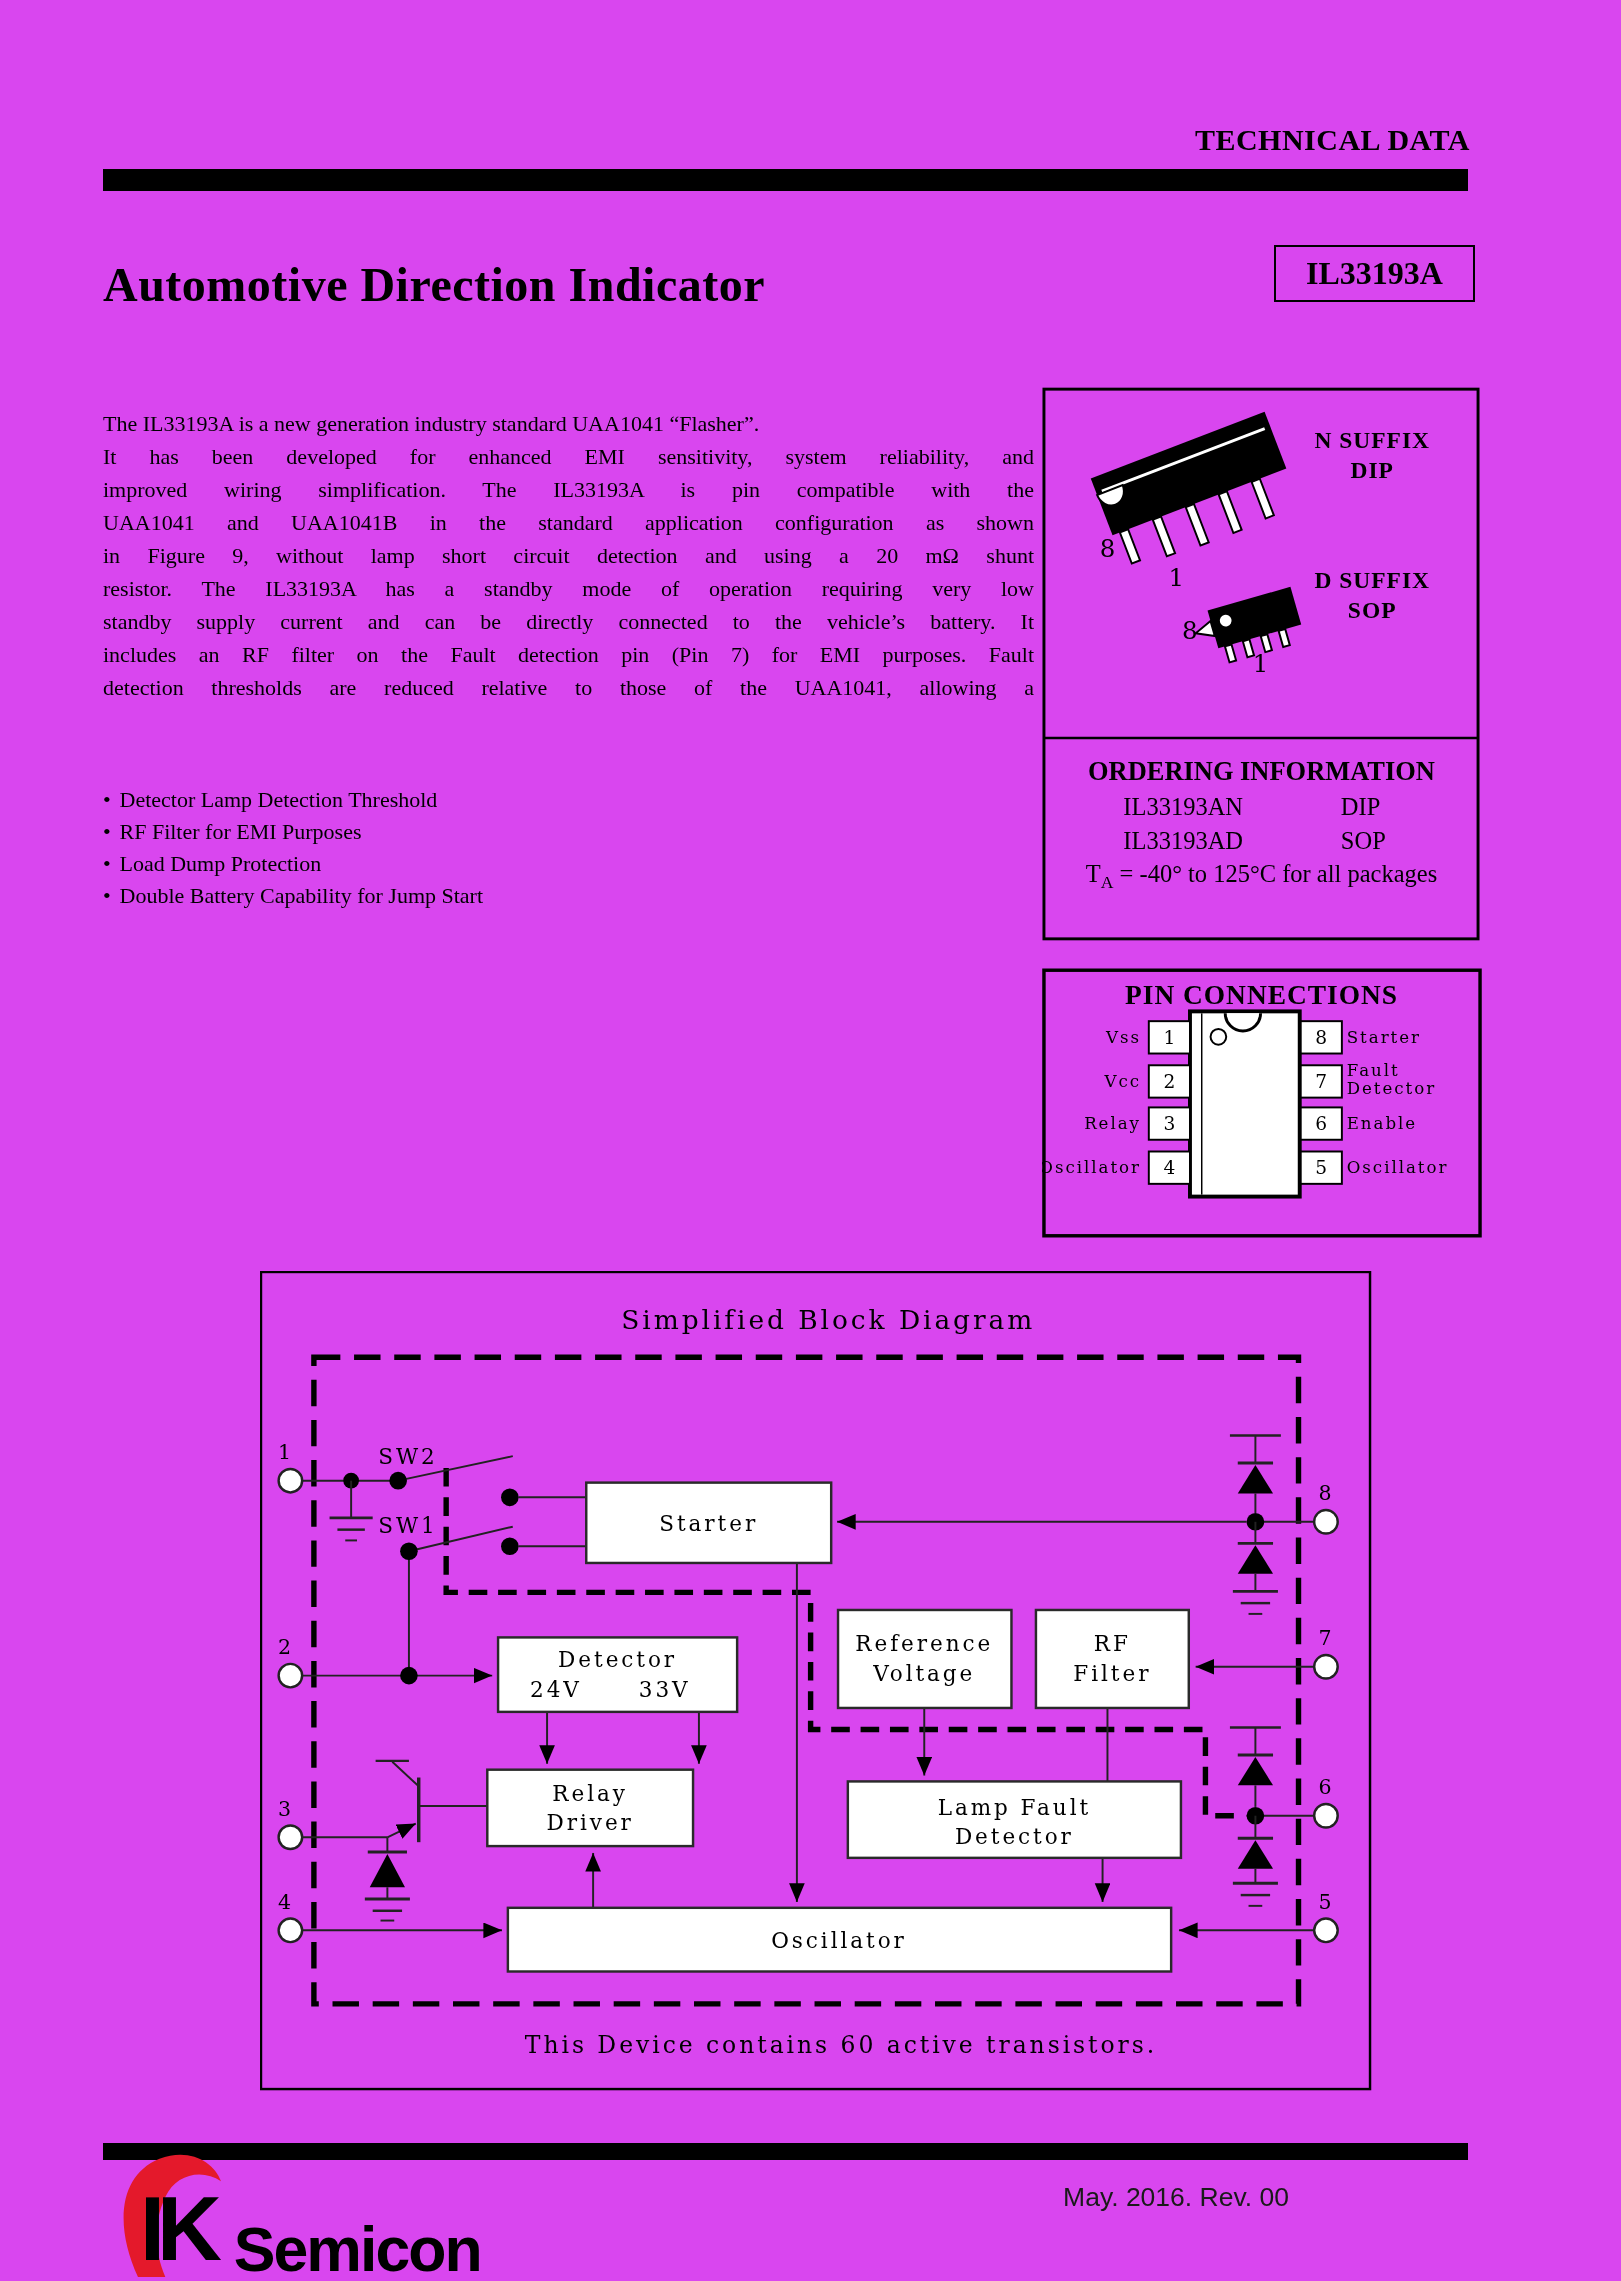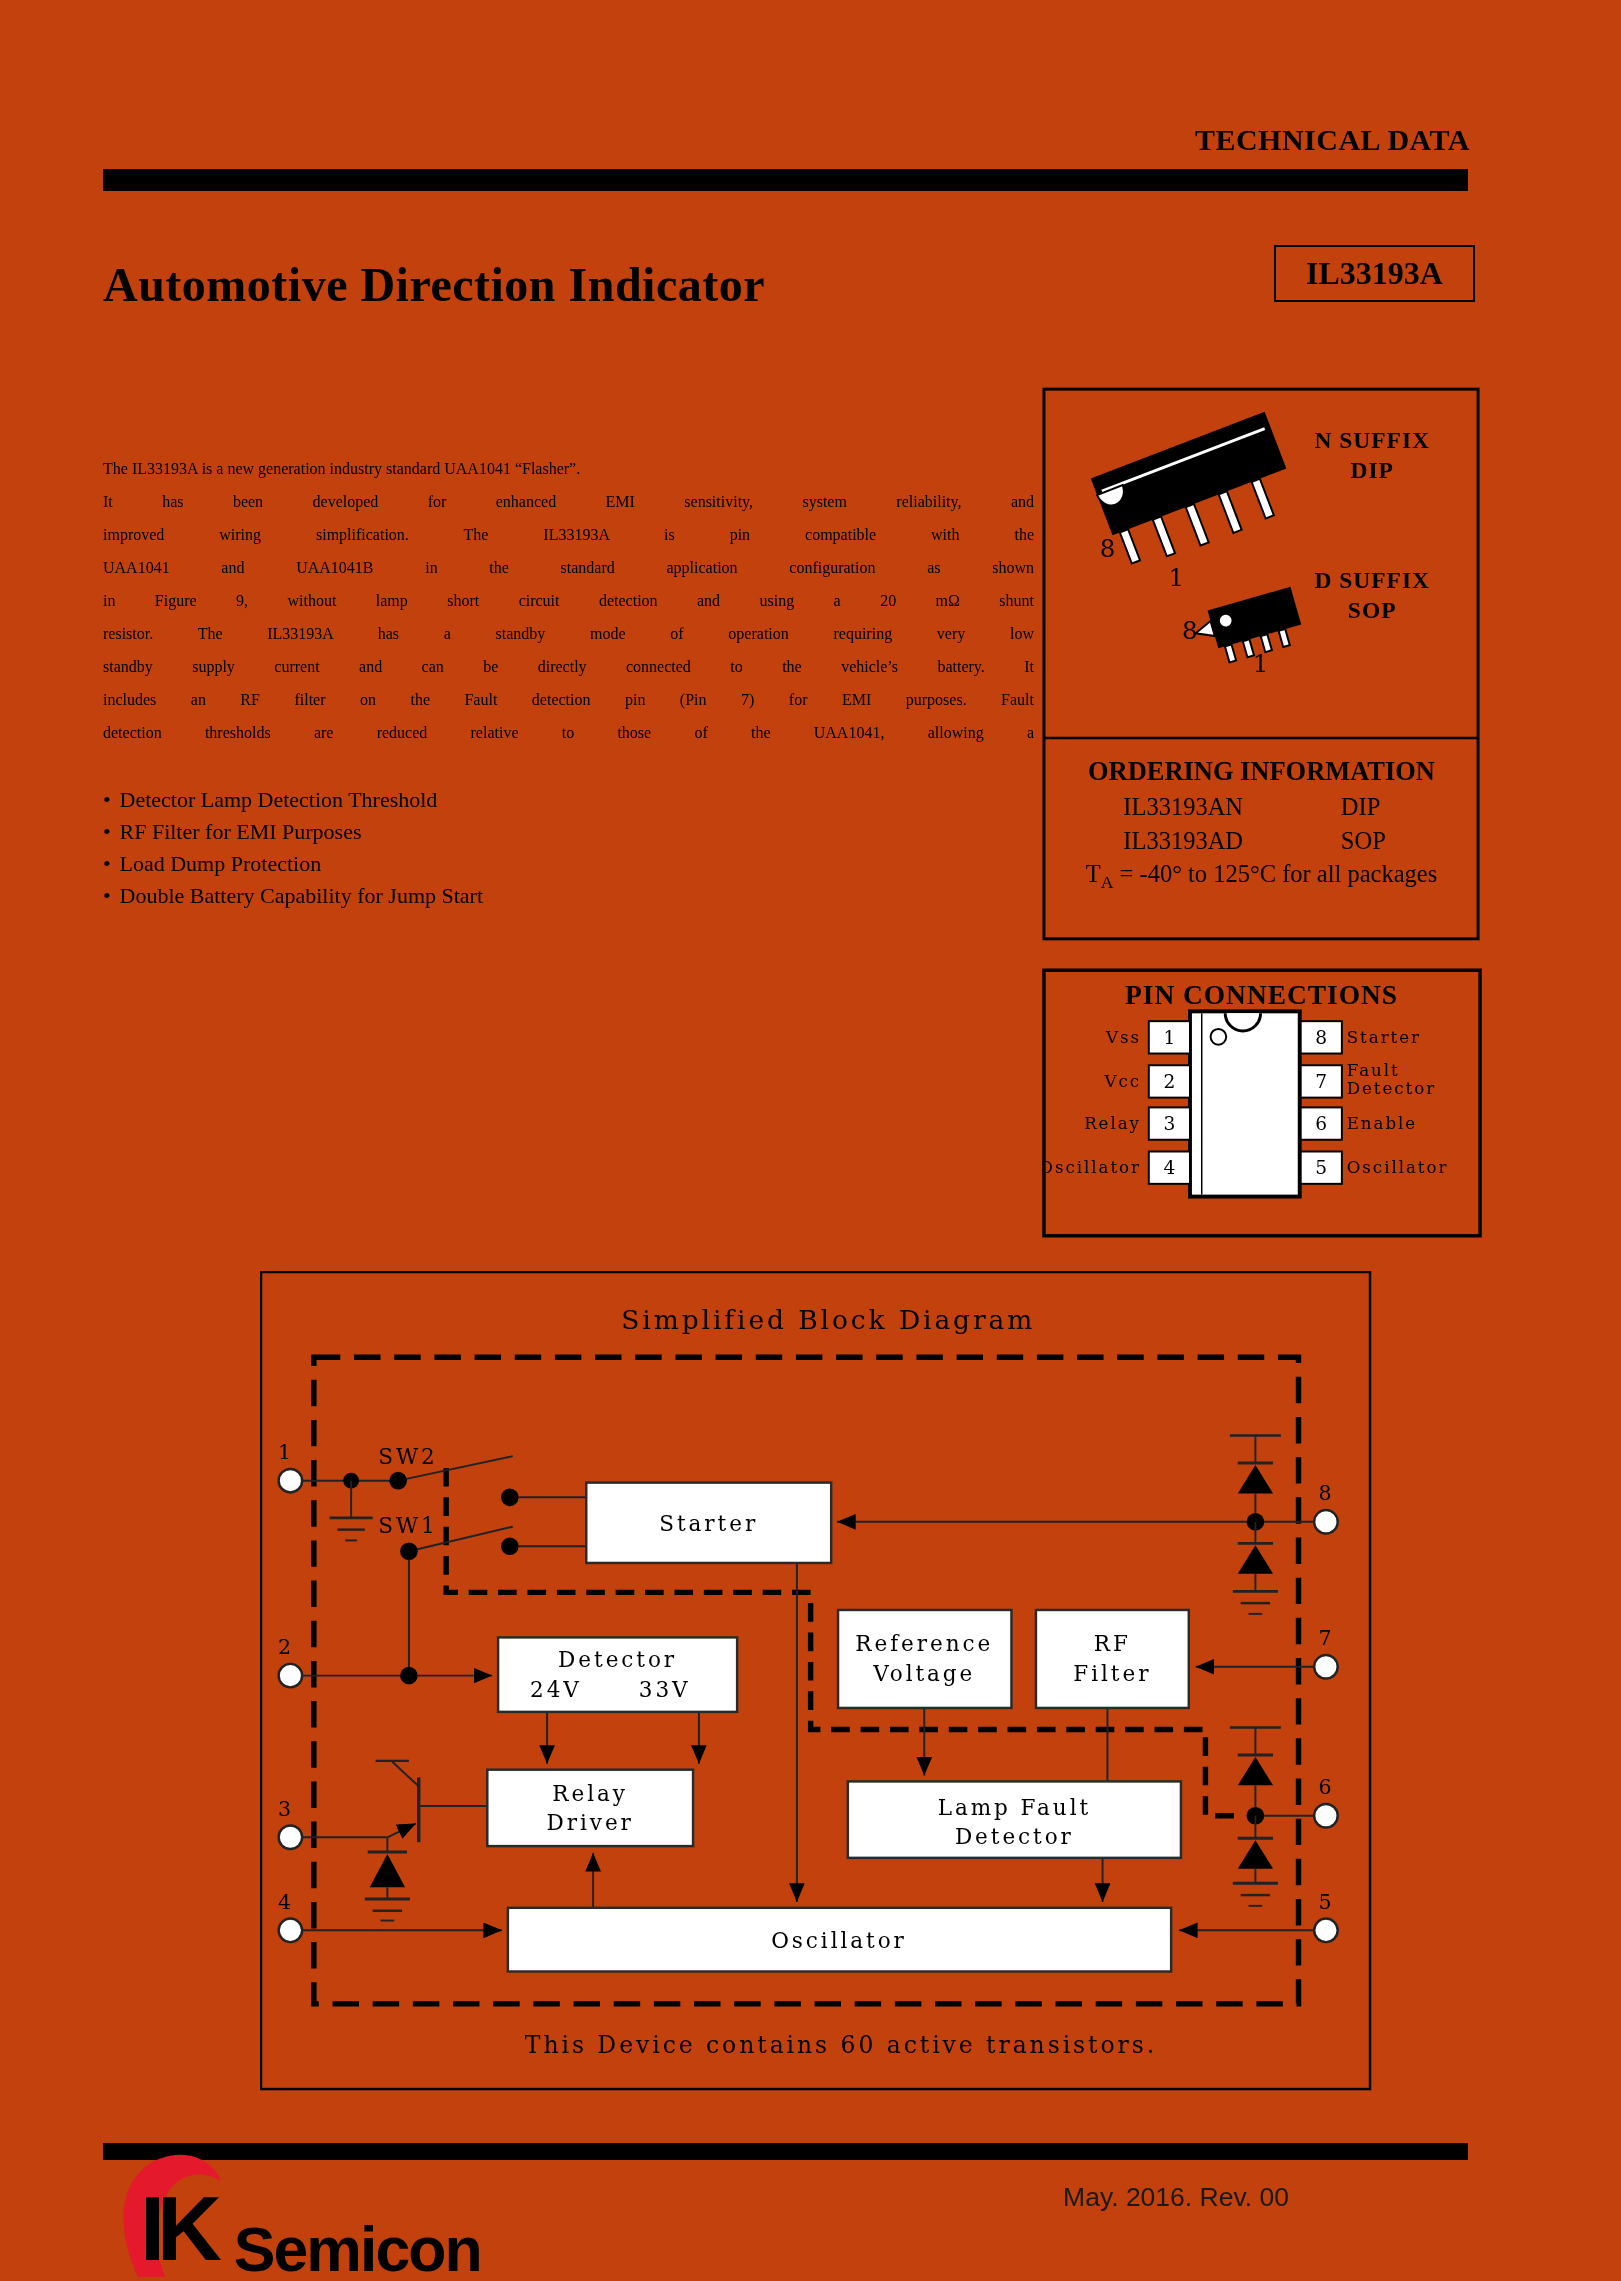--- a/index.html
+++ b/index.html
@@ -1,29 +1,29 @@
 <!DOCTYPE html>
 <html><head>
 <meta charset="utf-8">
 <style>
   html,body{margin:0;padding:0;background:#888;}
-  #page{position:relative;width:1621px;height:2282px;background:#c2410c;color:#000;
+  #page{position:relative;width:1621px;height:2282px;background:#d946ef;color:#000;
         font-family:"Liberation Serif",serif;overflow:hidden;}
   .abs{position:absolute;}
   
   #doc-type{top:123px;left:103px;width:1367px;text-align:right;font-size:30px;font-weight:bold;letter-spacing:0.5px;}
   .black-bar{left:103px;width:1365px;height:21.6px;background:#000;}
   #bar-top{top:169px;}
   #bar-bottom{top:2143px;height:16.7px;}
   
   #page-title{top:257px;left:103px;font-size:48px;font-weight:bold;letter-spacing:0.5px;}
   #part-box{top:245px;left:1274px;width:197px;height:53px;border:2.9px solid #000;
             display:flex;align-items:center;justify-content:center;font-size:32px;font-weight:bold;}
   
-  #description{top:452px;left:103px;width:931px;font-size:16px;line-height:33px;}
+  #description{top:407px;left:103px;width:931px;font-size:22px;line-height:33px;}
   .para-line{white-space:nowrap;}
   .para-just{white-space:normal;text-align:justify;text-align-last:justify;}
   
   #features{top:784px;left:103px;width:608px;font-size:22px;line-height:32px;}
   .feature-row .b{margin-right:8.8px;}
   
   #pkg-svg{top:387px;left:1042px;}
   #pincon-svg{top:968px;left:1042px;}
   #diagram-svg{top:1271px;left:260px;}
   svg text{fill:#000;}

